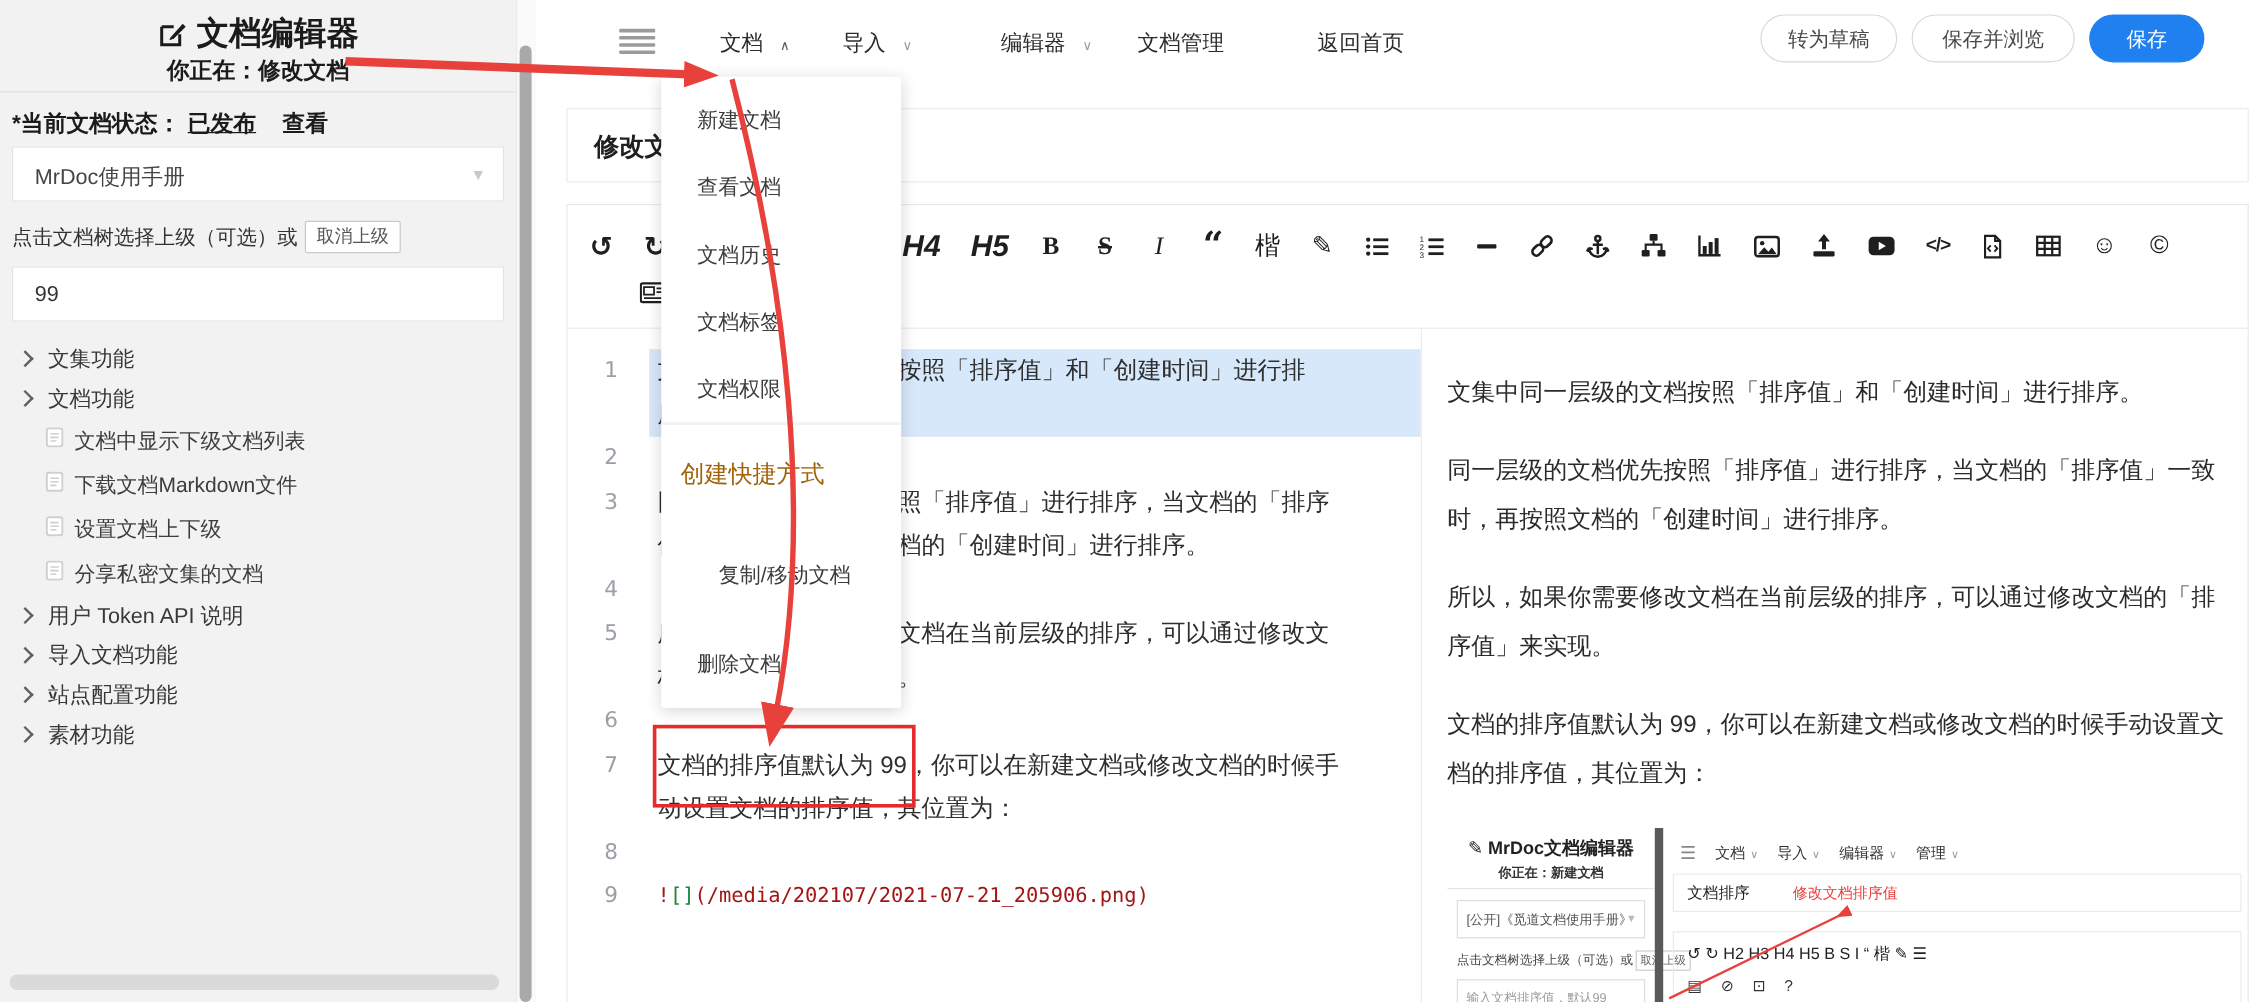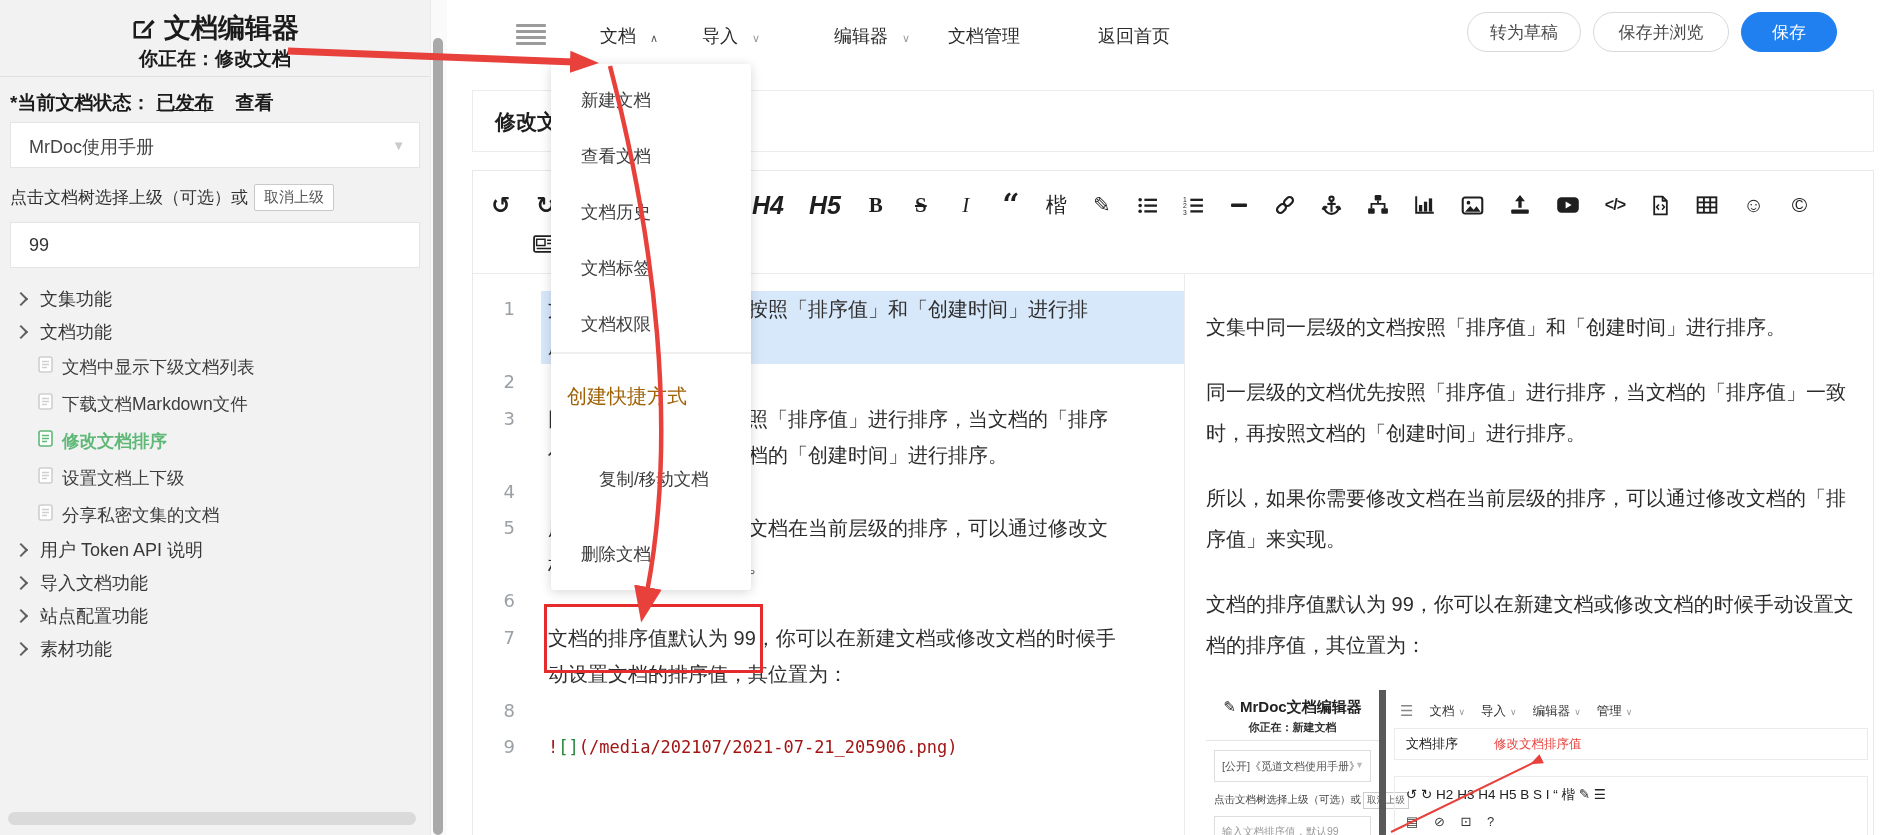--- a/index.html
+++ b/index.html
@@ -152,27 +152,20 @@
           </svg></span>
         <span>文档中显示下级文档列表</span>
       </div>
       <div class="row-doc">
         <span><svg width="15" height="17" viewBox="0 0 15 17">
             <rect x="1" y="1" width="13" height="15" rx="2" fill="#fff" stroke="#cfcfcf" stroke-width="1.6"></rect>
             <path d="M4 5.5 h7 M4 8.5 h7 M4 11.5 h5" stroke="#cfcfcf" stroke-width="1.3"></path>
           </svg></span>
         <span>下载文档Markdown文件</span>
       </div>
-      <div class="row-doc active">
-        <span><svg width="15" height="17" viewBox="0 0 15 17">
-            <rect x="1" y="1" width="13" height="15" rx="2" fill="#fff" stroke="#5FB878" stroke-width="1.6"></rect>
-            <path d="M4 5.5 h7 M4 8.5 h7 M4 11.5 h5" stroke="#5FB878" stroke-width="1.3"></path>
-          </svg></span>
-        <span>修改文档排序</span>
-      </div>
       <div class="row-doc">
         <span><svg width="15" height="17" viewBox="0 0 15 17">
             <rect x="1" y="1" width="13" height="15" rx="2" fill="#fff" stroke="#cfcfcf" stroke-width="1.6"></rect>
             <path d="M4 5.5 h7 M4 8.5 h7 M4 11.5 h5" stroke="#cfcfcf" stroke-width="1.3"></path>
           </svg></span>
         <span>设置文档上下级</span>
       </div>
       <div class="row-doc">
         <span><svg width="15" height="17" viewBox="0 0 15 17">
             <rect x="1" y="1" width="13" height="15" rx="2" fill="#fff" stroke="#cfcfcf" stroke-width="1.6"></rect>

